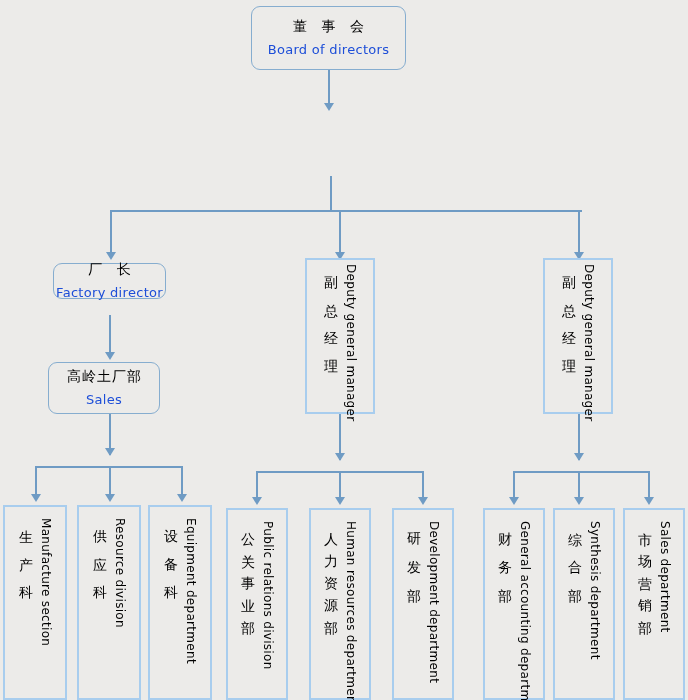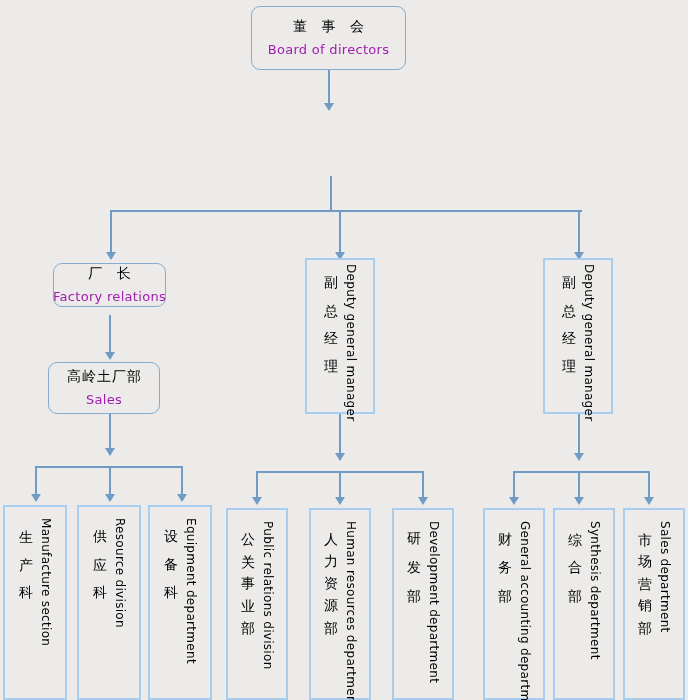--- a/index.html
+++ b/index.html
@@ -49,21 +49,21 @@
   }
   .cn {
     font-size: 14px;
     color: #000;
     letter-spacing: 5px;
     text-indent: 5px;
     white-space: nowrap;
   }
   .en {
     font-size: 13px;
-    color: #a21caf;
+    color: #1d4ed8;
     white-space: nowrap;
     letter-spacing: 0.3px;
   }
   .en.wide { letter-spacing: 0.5px; word-spacing: 5px; }
 
   
   .vstack {
     display: flex;
     flex-direction: row;
     align-items: flex-start;
@@ -165,24 +165,24 @@
   <div class="arrow" style="left:644px; top:497px;"></div>
 
   <div class="node rounded" style="left:251px; top:6px; width:155px; height:64px;">
     <div class="stack">
       <div class="cn">董 事 会</div>
       <div class="en">Board of directors</div>
     </div>
   </div>
 
 
-  <div class="node rounded" style="left:53px; top:263px; width:113px; height:44px;">
+  <div class="node rounded" style="left:53px; top:263px; width:113px; height:36px;">
     <div class="stack">
       <div class="cn">厂    长</div>
-      <div class="en">Factory relations</div>
+      <div class="en">Factory director</div>
     </div>
   </div>
 
   <div class="node vert" style="left:305px; top:258px; width:70px; height:156px; padding-top:0;">
     <div class="vstack">
       <div class="vcn">副 总 经 理</div>
       <div class="ven">Deputy general manager</div>
     </div>
   </div>
 

